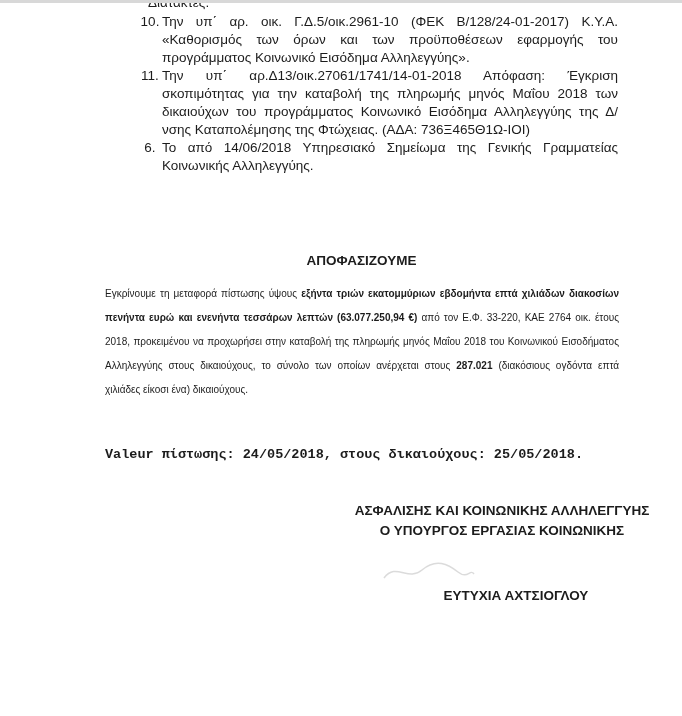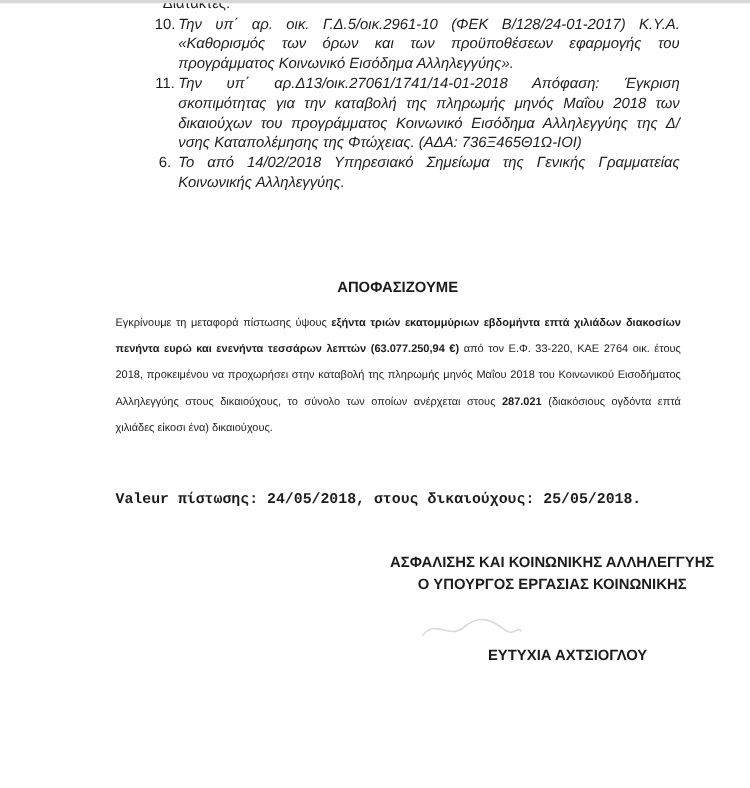--- a/index.html
+++ b/index.html
@@ -45,21 +45,20 @@
     line-height: 18px;
   }
   .ref-num {
     width: 24px;
     flex: 0 0 24px;
     text-align: center;
   }
   .ref-text {
     flex: 1 1 auto;
     text-align: justify;
-    font-style: italic;
   }
   .decision-heading {
     position: absolute;
     top: 253px;
     left: 105px;
     width: 513px;
     text-align: center;
     font-weight: 700;
     font-size: 13.5px;
     line-height: 16px;
@@ -127,21 +126,21 @@
     <div class="ref-item">
       <span class="ref-num">10.</span>
       <span class="ref-text">Την υπ΄ αρ. οικ. Γ.Δ.5/οικ.2961-10 (ΦΕΚ Β/128/24-01-2017) Κ.Υ.Α. «Καθορισμός των όρων και των προϋποθέσεων εφαρμογής του προγράμματος Κοινωνικό Εισόδημα Αλληλεγγύης».</span>
     </div>
     <div class="ref-item">
       <span class="ref-num">11.</span>
       <span class="ref-text">Την υπ΄ αρ.Δ13/οικ.27061/1741/14-01-2018 Απόφαση: Έγκριση σκοπιμότητας για την καταβολή της πληρωμής μηνός Μαΐου 2018 των δικαιούχων του προγράμματος Κοινωνικό Εισόδημα Αλληλεγγύης  της Δ/νσης Καταπολέμησης της Φτώχειας. (ΑΔΑ: 736Ξ465Θ1Ω-ΙΟΙ)</span>
     </div>
     <div class="ref-item">
       <span class="ref-num">6.</span>
-      <span class="ref-text">Το από 14/02/2018  Υπηρεσιακό Σημείωμα της Γενικής  Γραμματείας Κοινωνικής Αλληλεγγύης.</span>
+      <span class="ref-text">Το από 14/06/2018  Υπηρεσιακό Σημείωμα της Γενικής  Γραμματείας Κοινωνικής Αλληλεγγύης.</span>
     </div>
   </div>
 
   <div class="decision-heading">ΑΠΟΦΑΣΙΖΟΥΜΕ</div>
 
   <div class="decision-paragraph">
     <span>Εγκρίνουμε τη μεταφορά πίστωσης ύψους  </span>
     <span class="bold-run">εξήντα τριών εκατομμύριων εβδομήντα επτά χιλιάδων διακοσίων πενήντα ευρώ και ενενήντα τεσσάρων λεπτών (63.077.250,94 €)</span>
     <span> από τον Ε.Φ. 33-220, ΚΑΕ 2764 οικ. έτους 2018, προκειμένου να προχωρήσει στην καταβολή της πληρωμής μηνός Μαΐου 2018 του Κοινωνικού Εισοδήματος Αλληλεγγύης στους δικαιούχους, το σύνολο των οποίων ανέρχεται στους  </span>
     <span class="bold-run">287.021</span>

